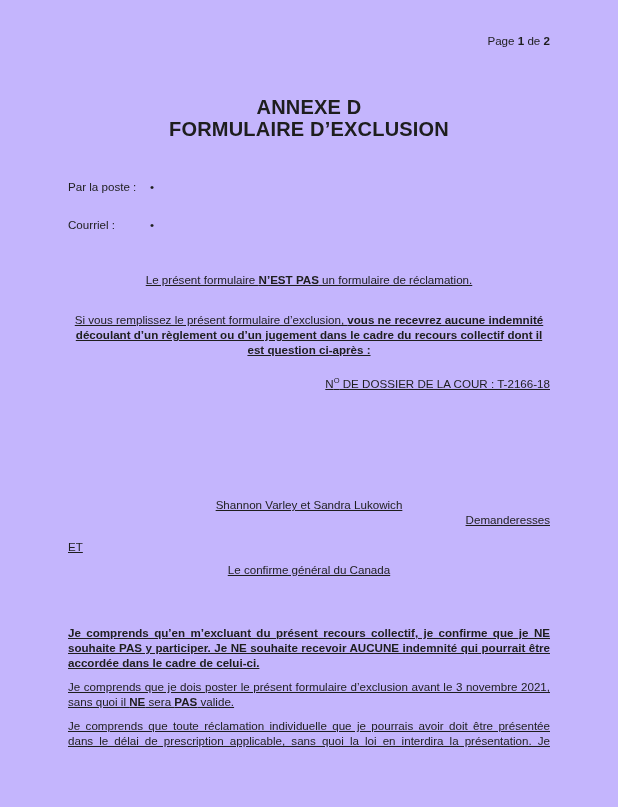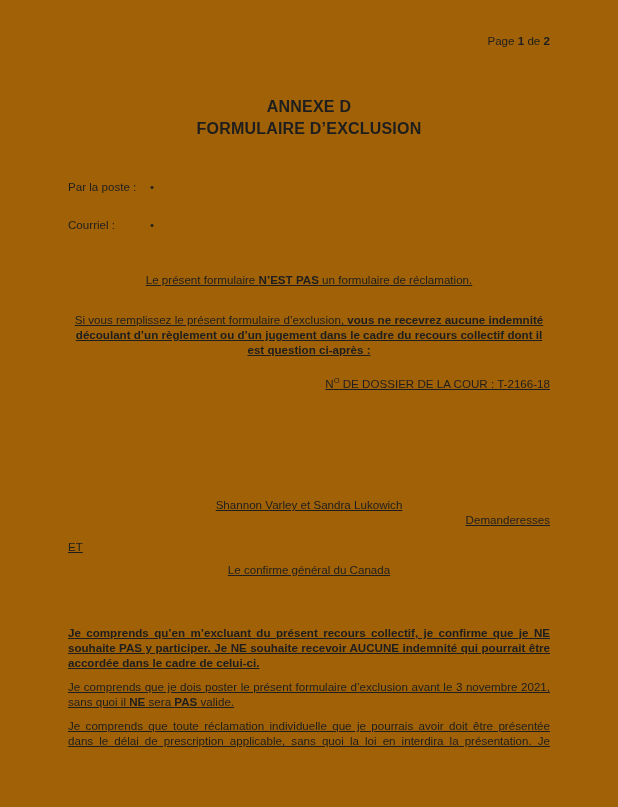--- a/index.html
+++ b/index.html
@@ -4,39 +4,39 @@
 <style>
   html, body {
     margin: 0;
     padding: 0;
     background: #ffffff;
   }
   .page {
     position: relative;
     width: 618px;
     height: 807px;
-    background: #a16207;
+    background: #c4b5fd;
     font-family: "Liberation Sans", "DejaVu Sans", sans-serif;
     font-size: 11.6px;
     line-height: 15px;
     color: #1e1e1e;
     overflow: hidden;
   }
   .blk { position: absolute; left: 68px; right: 68px; text-decoration: underline; }
   .b { font-weight: bold; }
   .center { text-align: center; }
   .right { text-align: right; }
   .just { text-align: justify; }
   .just-all { text-align: justify; text-align-last: justify; }
 
   .page-num { position: absolute; top: 33px; left: 68px; right: 68px; text-align: right; }
 
   .doc-title {
     position: absolute; top: 96px; left: 68px; right: 68px;
-    text-align: center; font-weight: bold; font-size: 16px; line-height: 22px;
+    text-align: center; font-weight: bold; font-size: 20px; line-height: 22px;
     letter-spacing: 0.2px;
   }
 
   .field-row { position: absolute; left: 68px; }
   .field-row .lbl { display: inline-block; width: 82px; }
   .field-row .dot { display: inline-block; }
 
   sup.file-sup { font-size: 7.5px; vertical-align: super; line-height: 0; }
 </style>
 </head>

